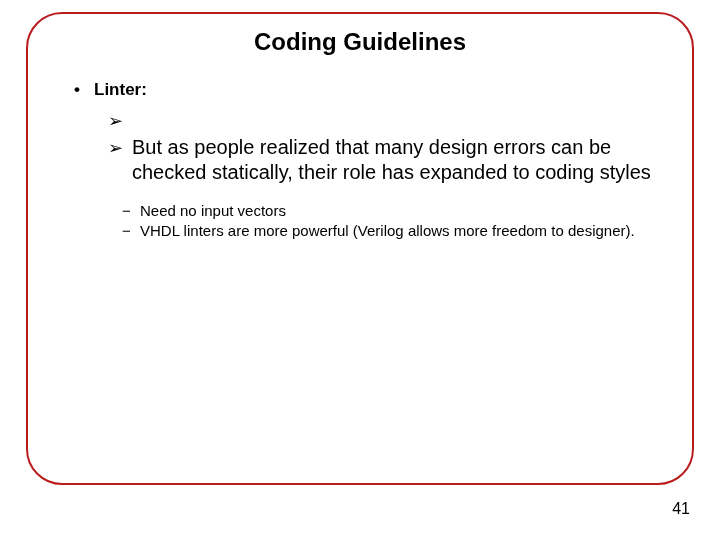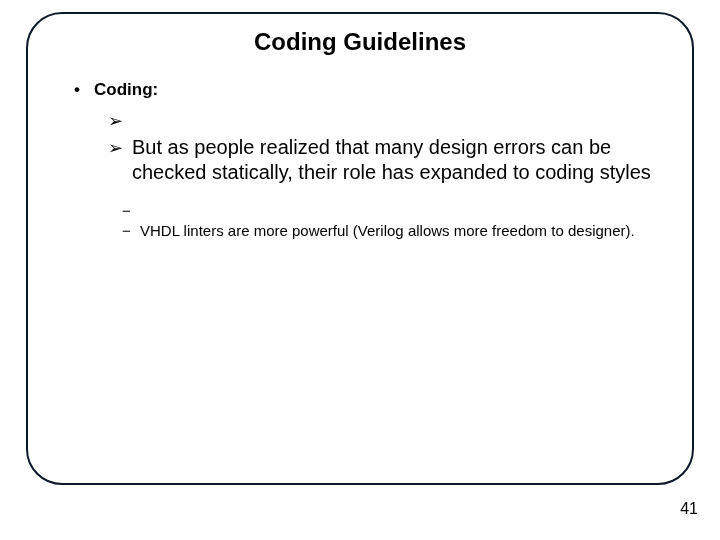--- a/index.html
+++ b/index.html
@@ -17,21 +17,21 @@
     width: 720px;
     height: 540px;
     box-sizing: border-box;
   }
   .frame {
     position: absolute;
     left: 26px;
     top: 12px;
     right: 26px;
     bottom: 55px;
-    border: 2px solid #0f172a;
+    border: 2px solid #b91c1c;
     border-radius: 36px;
     box-sizing: border-box;
     padding: 14px 24px 20px 24px;
   }
   .title {
     text-align: center;
     font-size: 24px;
     font-weight: bold;
     margin: 0 0 24px 0;
   }
@@ -73,53 +73,54 @@
     font-size: 15px;
     line-height: 1.3;
     margin-bottom: 1px;
   }
   .lvl3-row .dash {
     width: 18px;
     flex: none;
   }
   .pagenum {
     position: absolute;
-    right: 22px;
+    right: 30px;
     bottom: 22px;
     font-size: 16px;
   }
 </style>
 </head>
 <body>
 
 <div class="slide">
   <div class="frame">
 
     <h1 class="title">Coding Guidelines</h1>
 
     <div class="lvl1">
       <div class="lvl1-row">
         <span class="dot">•</span>
-        <span>Coding:</span>
+        <span>Linter:</span>
       </div>
     </div>
 
     <div class="lvl2">
       <div class="lvl2-row">
         <span class="arrow">➢</span>
       </div>
       <div class="lvl2-row">
         <span class="arrow">➢</span>
         <span>But as people realized that many design errors can be checked statically, their role has expanded to coding styles</span>
       </div>
     </div>
 
     <div class="lvl3">
       <div class="lvl3-row">
         <span class="dash">−</span>
+        <span>Need no input vectors</span>
       </div>
       <div class="lvl3-row">
         <span class="dash">−</span>
         <span>VHDL linters are more powerful (Verilog allows more freedom to designer).</span>
       </div>
     </div>
 
   </div>
 
   <div class="pagenum">41</div>

